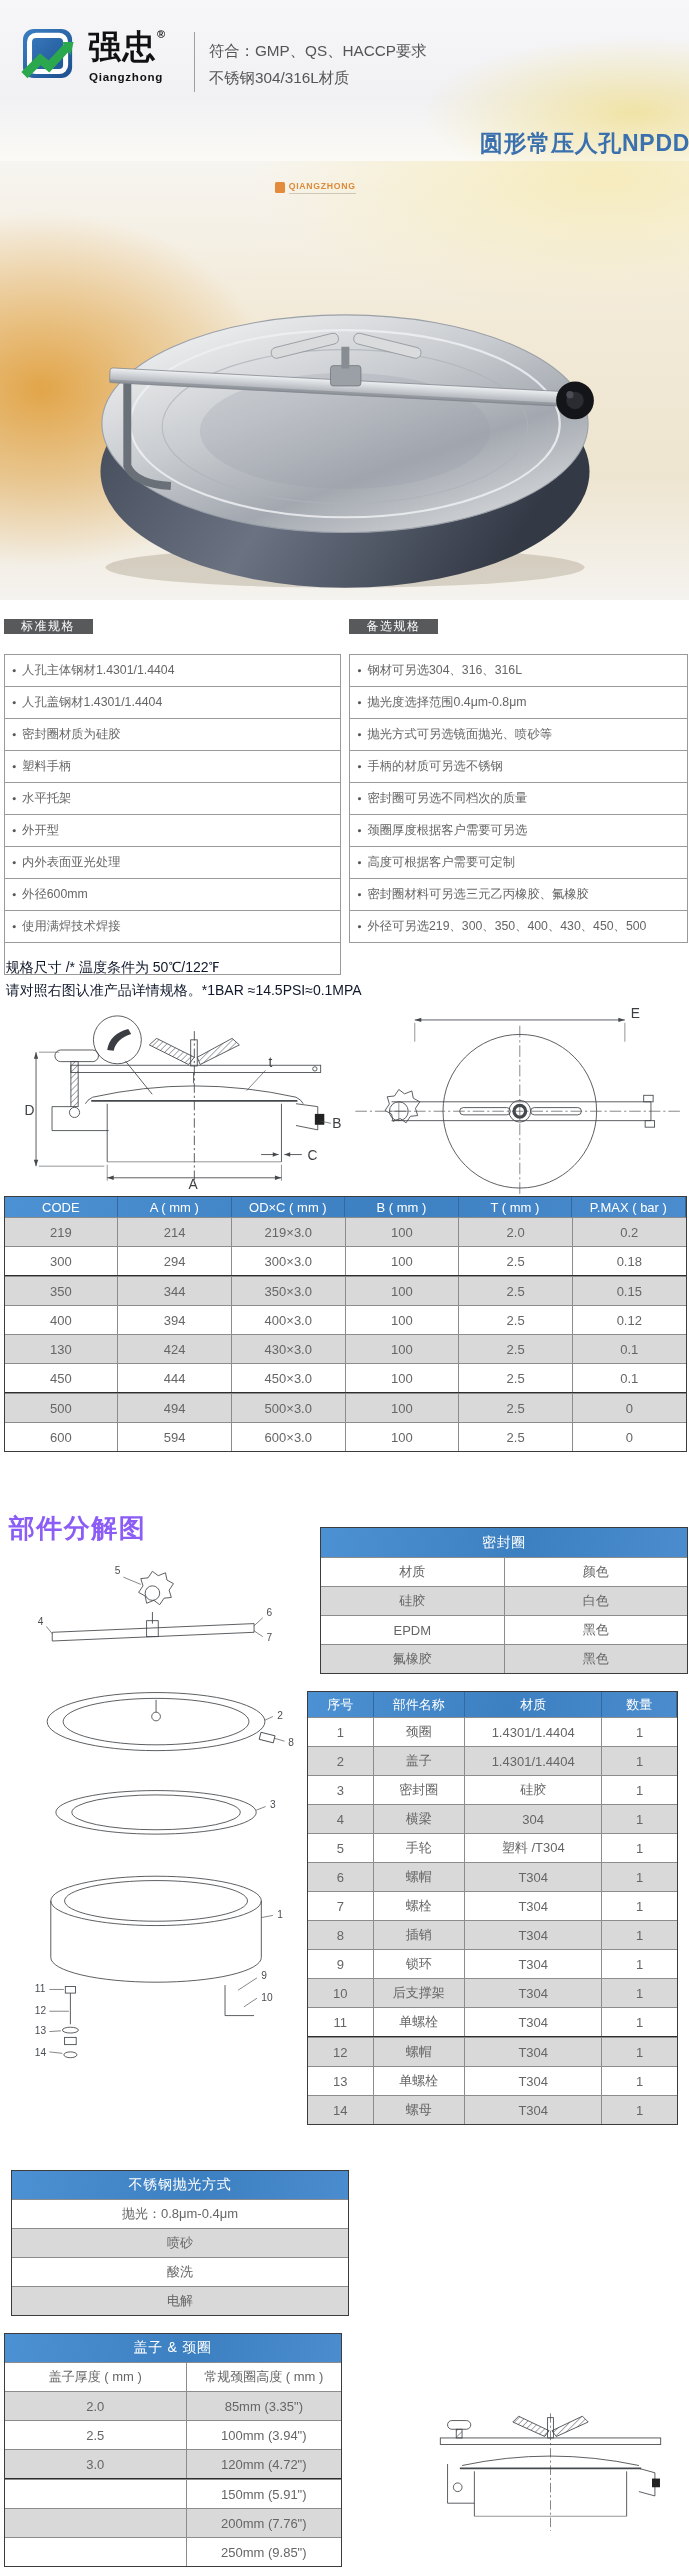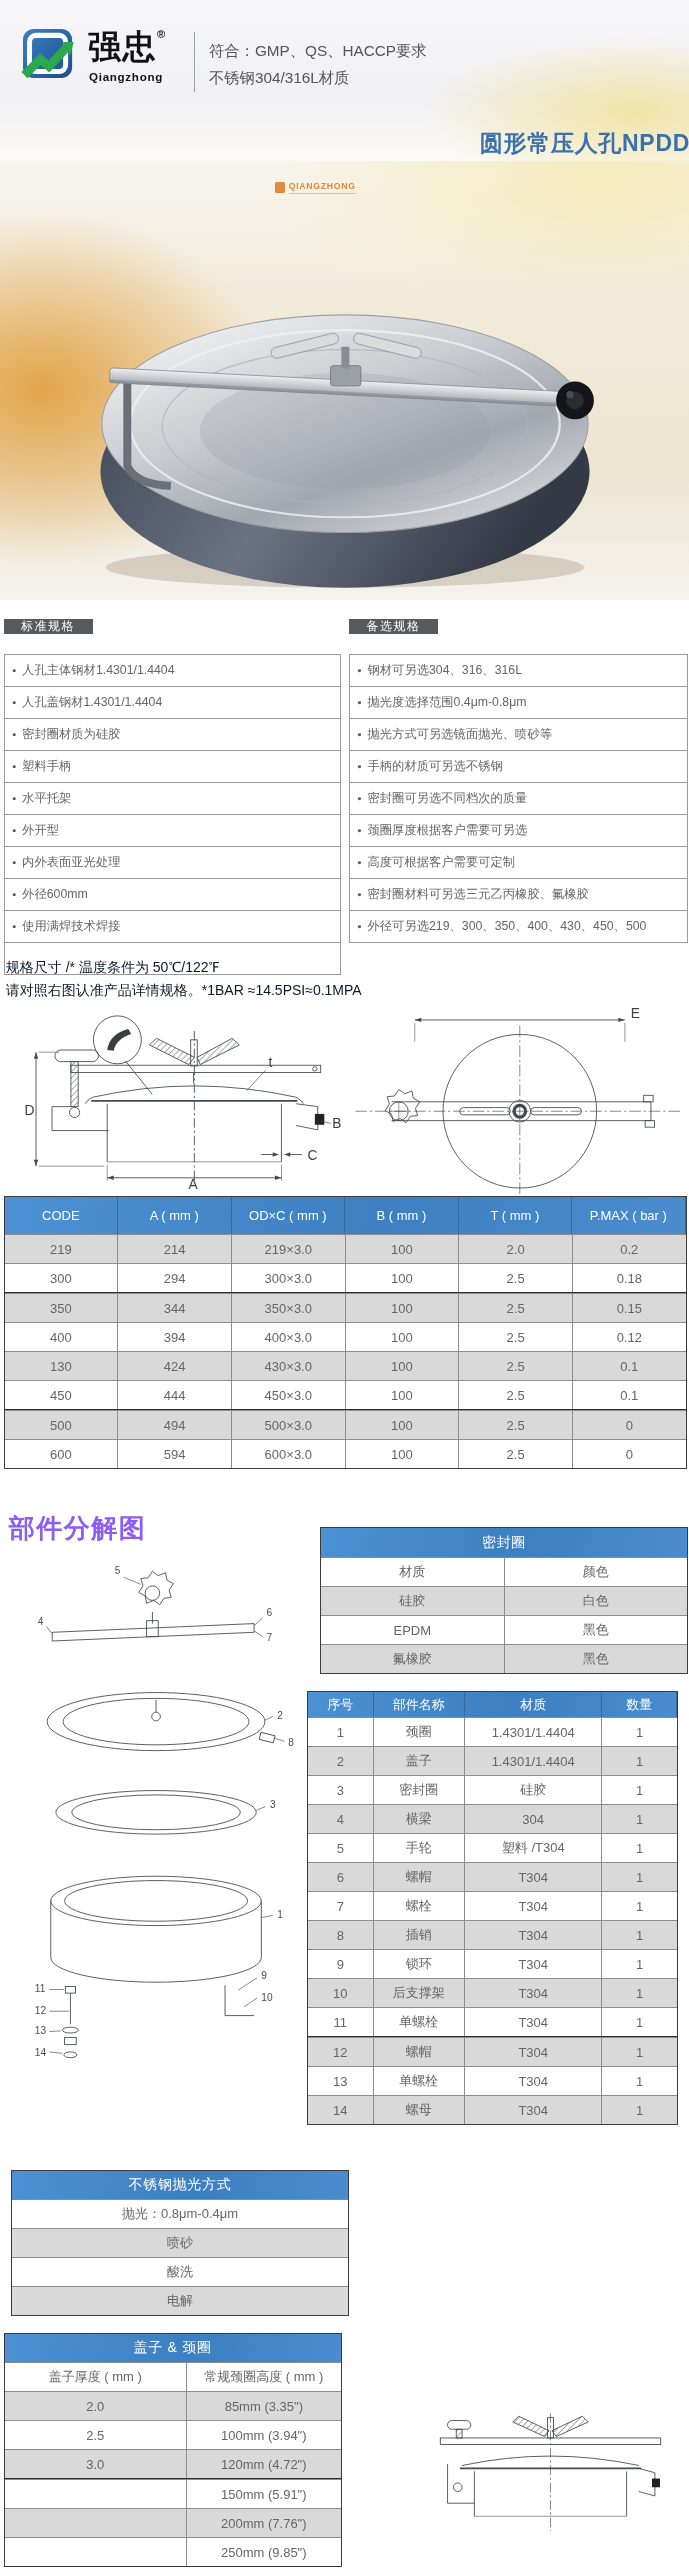--- a/index.html
+++ b/index.html
@@ -60,21 +60,21 @@
     color:#fff;display:flex;align-items:center;justify-content:center;font-size:14px;letter-spacing:0.7px;}
   .trow{display:flex;border-top:0.7px solid #8c8c8c;height:28px;}
   .trow.gray{background:#d9d9d9;}
   .trow.thick{border-bottom:1.5px solid #2e2e2e;}
   .trow.head{border-top:none;background:linear-gradient(100deg,#4c91d3 0%,#3d80c1 55%,#4a8ccd 100%);color:#fff;}
   .trow.head .tcell{border-right:0.7px solid #34699f;font-size:13px;}
   .tcell{flex:1;display:flex;align-items:center;justify-content:center;
     border-right:0.7px solid #8c8c8c;overflow:hidden;white-space:nowrap;}
   .tcell:last-child{border-right:none;}
   #size-table{left:3.6px;top:1196px;width:683px;}
-  #size-table .trow{height:28px;} #size-table .trow.head{height:37px;} #size-table .trow.series{height:33px;border-top:none;}
+  #size-table .trow{height:28px;} #size-table .trow.head{height:20px;} #size-table .trow.series{height:33px;border-top:none;}
   #seal-table{left:320px;top:1527px;width:368px;}
   #seal-table .seal-title{height:29px;}
   #parts-table{left:307px;top:1691px;width:371px;}
   #parts-table .trow{height:28px;} #parts-table .trow.head{height:25px;}
   #parts-table .c0{flex:0 0 17.5%;} #parts-table .c1{flex:0 0 24.5%;} #parts-table .c2{flex:0 0 37%;} #parts-table .c3{flex:1;}
   #polish-table{left:11px;top:2170px;width:338px;}
   #polish-table .polish-title{height:28px;}
   #cover-neck-table{left:3.6px;top:2333px;width:338px;}
   #cover-neck-table .cn-title{height:28px;}
   #cover-neck-table .c0{flex:0 0 54%;} #cover-neck-table .c1{flex:1;}

